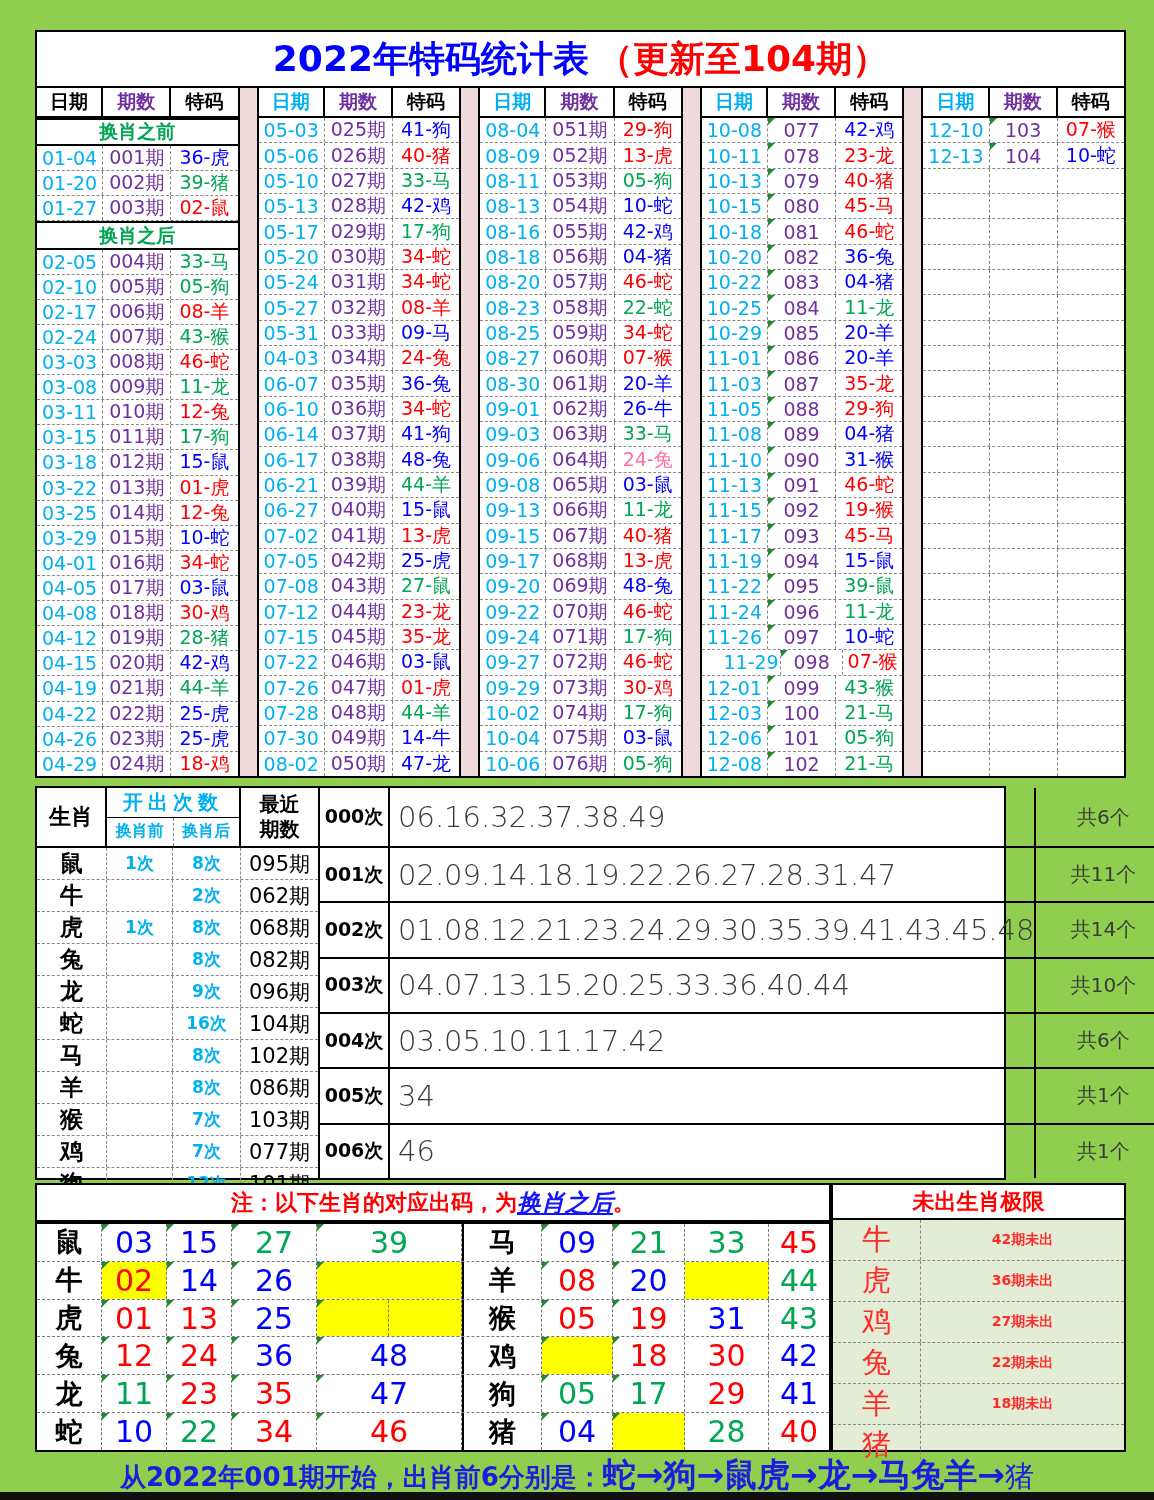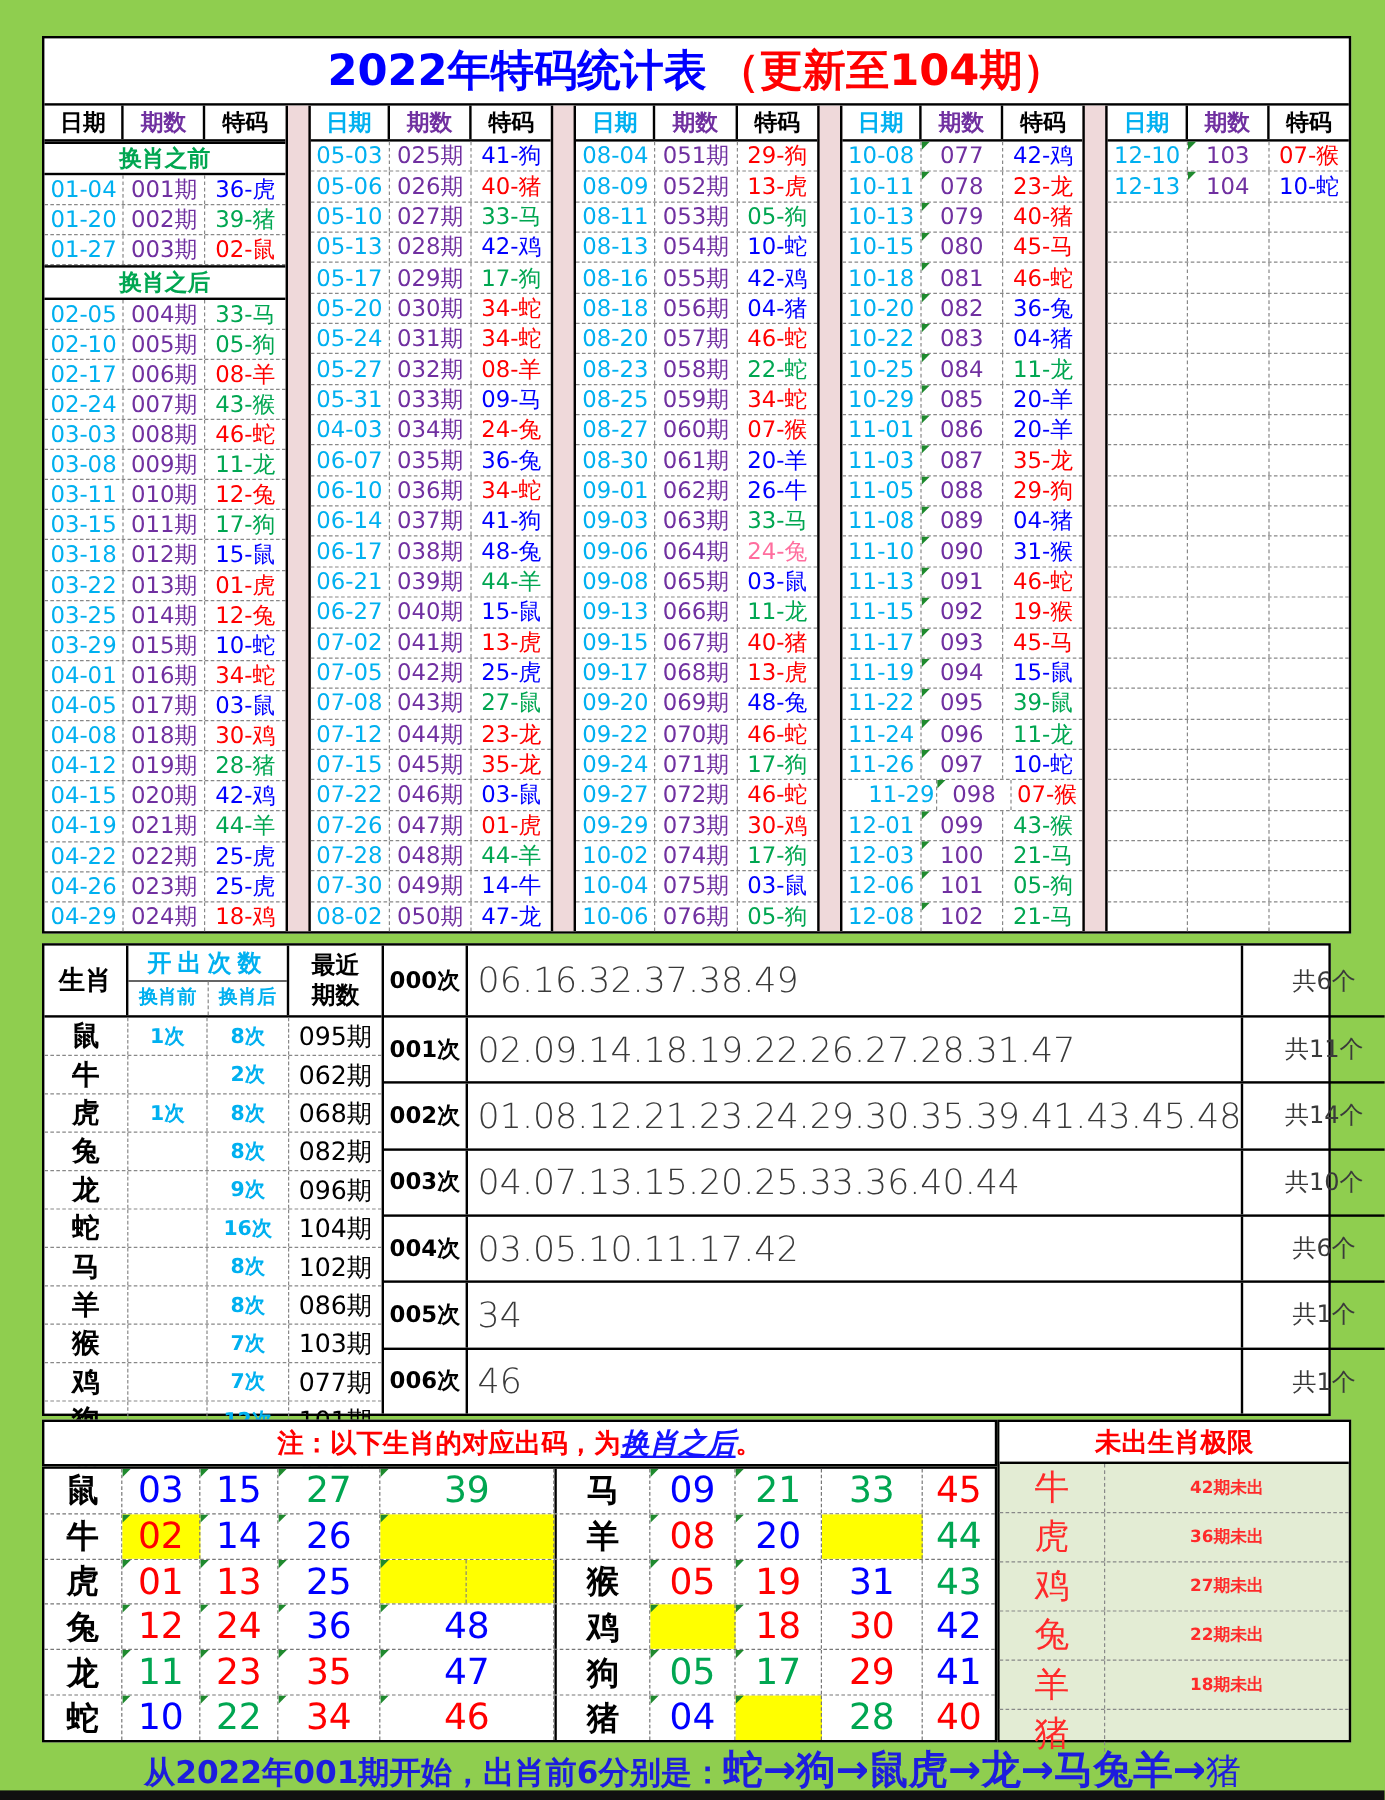--- a/index.html
+++ b/index.html
@@ -22,21 +22,21 @@
   .g-head .cw-d,.g-head .cw-p{border-right:2px solid #000;}
   .g-row{flex:1 1 0;display:flex;border-bottom:1px dashed #888;font-size:19px;font-weight:500;min-height:0;}
   .g-row:last-child{border-bottom:none;}
   .g-row .cw-d,.g-row .cw-p{border-right:1px dashed #888;}
   .g-sec{flex:1 1 0;display:flex;align-items:center;justify-content:center;color:#00A651;
          font-weight:bold;font-size:19px;border-top:2px solid #000;border-bottom:2px solid #000;min-height:0;}
   .rel{position:relative;}
   .tri::before{content:"";position:absolute;left:0;top:0;border-top:7px solid #1F8A2E;border-right:7px solid transparent;}
 
   
-  .stats-box{position:absolute;left:35px;top:786px;width:1074px;height:394px;background:#fff;
+  .stats-box{position:absolute;left:35px;top:786px;width:971px;height:394px;background:#fff;
              border:2px solid #000;box-sizing:border-box;display:flex;}
   .s-left{flex:0 0 283px;display:flex;flex-direction:column;border-right:2px solid #000;box-sizing:border-box;}
   .sl-header{flex:0 0 60px;display:flex;border-bottom:2px solid #000;box-sizing:border-box;}
   .sl-zh{width:70px;display:flex;align-items:center;justify-content:center;font-weight:bold;font-size:22px;
          border-right:2px solid #000;box-sizing:border-box;}
   .sl-cw{width:134px;display:flex;flex-direction:column;border-right:2px solid #000;box-sizing:border-box;}
   .sl-ch{flex:1;display:flex;align-items:center;justify-content:center;color:#00B0F0;font-weight:bold;
          font-size:20px;letter-spacing:5px;border-bottom:1px solid #000;}
   .sl-cs{flex:1;display:flex;}
   .sl-cs div{flex:1;display:flex;align-items:center;justify-content:center;color:#00B0F0;font-weight:bold;font-size:16px;}

